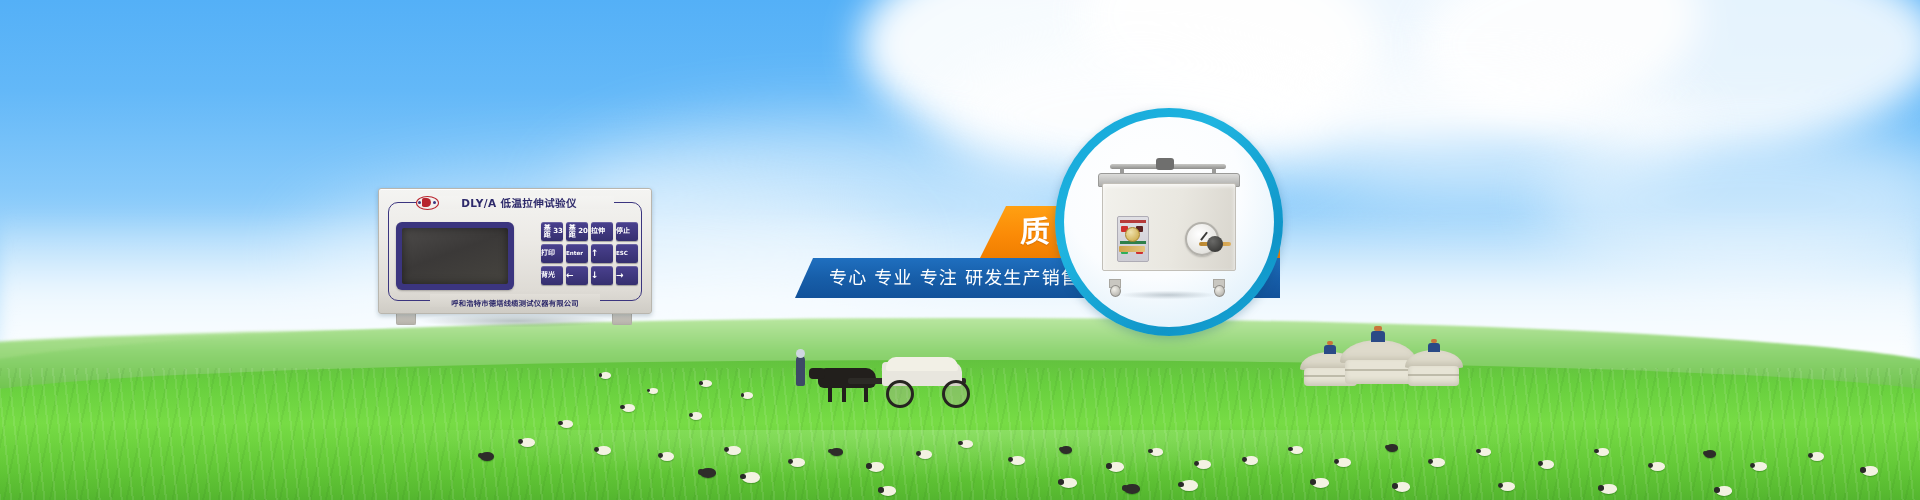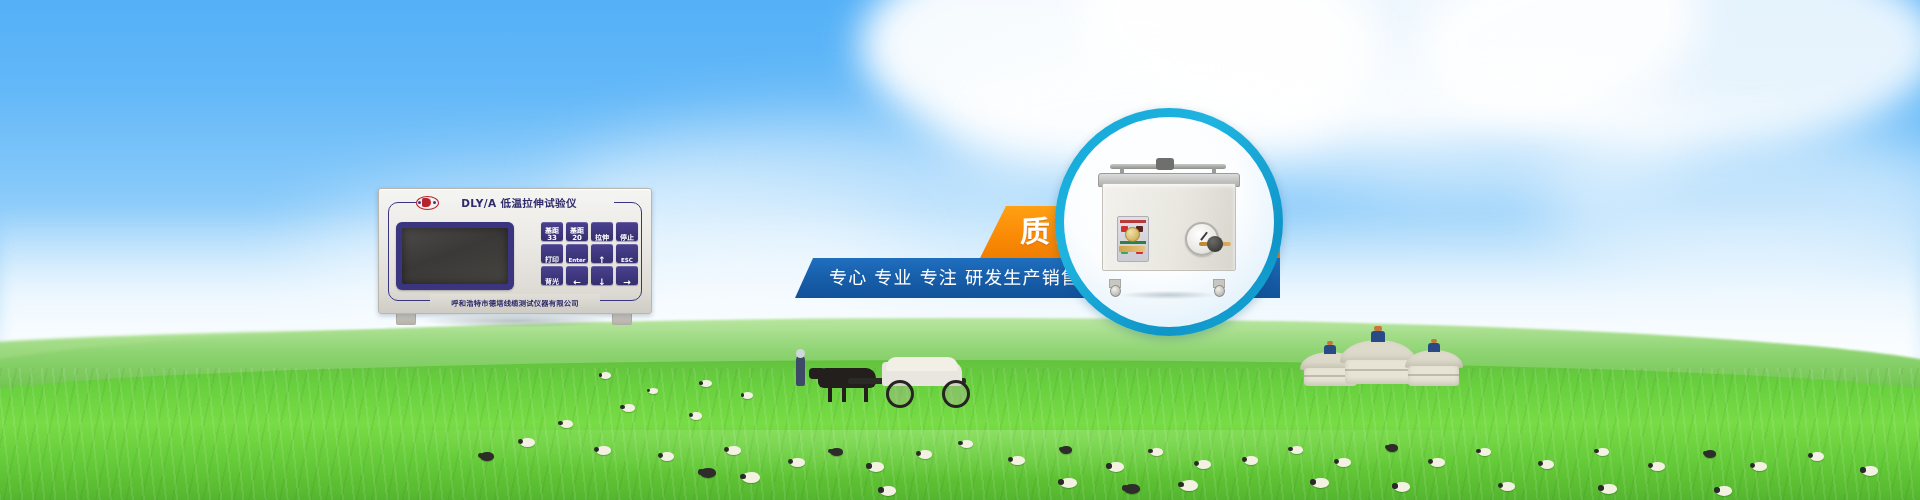--- a/index.html
+++ b/index.html
@@ -108,21 +108,21 @@
   .device .logo .dot-r{position:absolute;right:1.5px;top:4.5px;width:3px;height:3px;background:#3b357f;border-radius:50%;}
   .device .screen-frame{position:absolute;left:8px;top:26px;width:118px;height:68px;
      background:#3b357f;border-radius:6px;box-shadow:0 1px 2px rgba(0,0,0,.25);}
   .device .screen{position:absolute;left:6px;top:6px;right:6px;bottom:6px;
      background:linear-gradient(160deg,#4d4b4a,#3b3938 45%,#46443f);border-radius:2px;
      box-shadow:inset 0 0 8px rgba(0,0,0,.5);}
   .device .keypad{position:absolute;right:4px;top:26px;width:100px;height:68px;
      display:grid;grid-template-columns:repeat(4,22px);grid-template-rows:repeat(3,19px);
      gap:3px 3px;justify-content:end;align-content:start;}
   .device .key{background:linear-gradient(180deg,#4a418f,#352f6f);border-radius:2.5px;
-     color:#fff;display:flex;flex-direction:column;align-items:center;justify-content:flex-end;
+     color:#fff;display:flex;flex-direction:row;align-items:center;justify-content:flex-start;
      font-size:5.6px;line-height:6.4px;font-weight:bold;letter-spacing:0;
      box-shadow:0 1px 1px rgba(0,0,0,.3), inset 0 1px 0 rgba(255,255,255,.18);
      font-family:"DejaVu Sans","Liberation Sans",sans-serif;text-align:center;}
   .device .key.big{font-size:7px;}
   .device .key.arrow{font-size:9px;}
   .device .company{position:absolute;left:0;right:0;bottom:-3px;text-align:center;
      font-size:7.3px;font-weight:bold;color:#2e2a6b;letter-spacing:.2px;white-space:nowrap;
      font-family:"DejaVu Sans","Liberation Sans",sans-serif;}
   .device .foot{position:absolute;top:122px;width:18px;height:14px;
      background:linear-gradient(180deg,#d6d3cc,#b6b2aa);border-radius:0 0 2px 2px;border:1px solid #b0ada5;border-top:none;}

